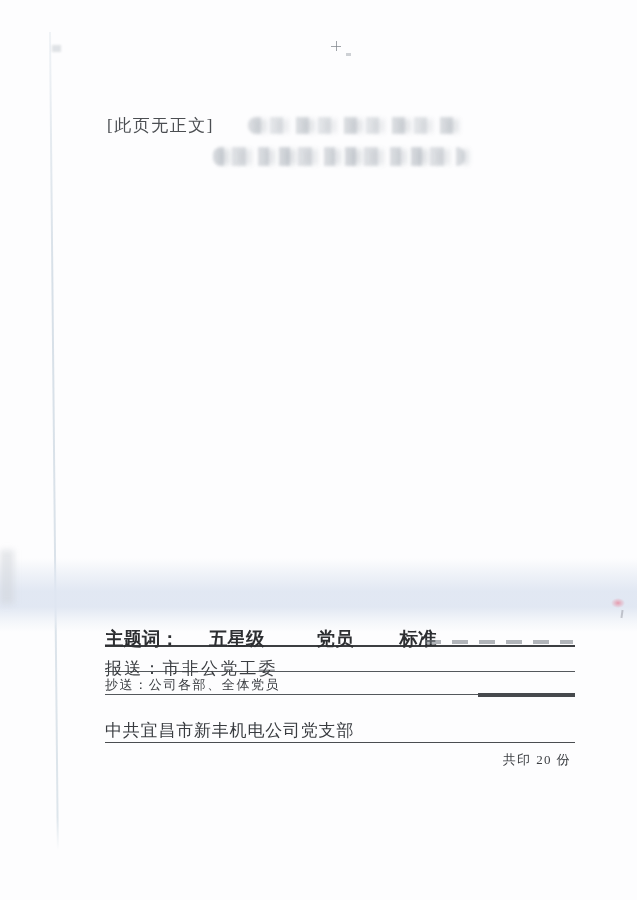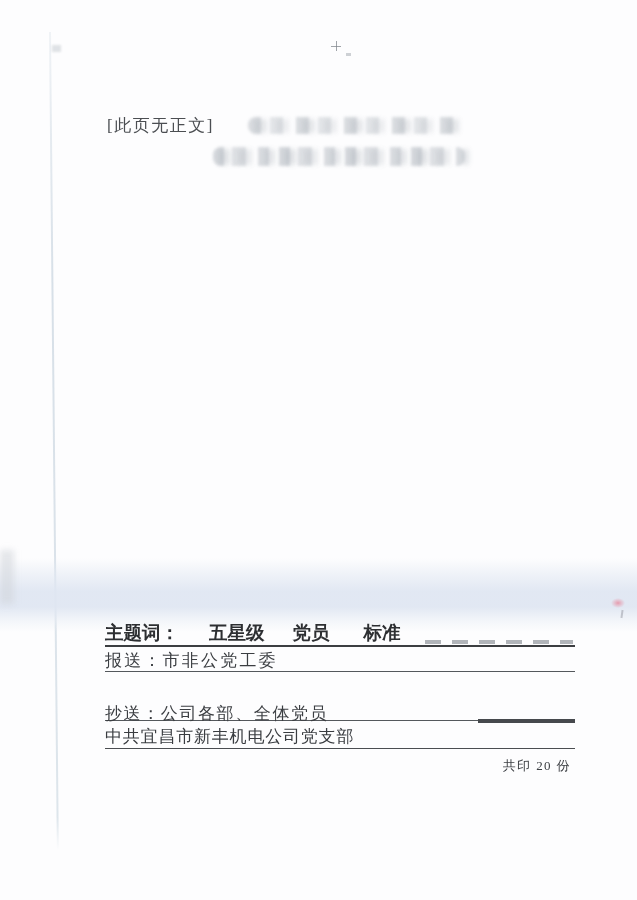--- a/index.html
+++ b/index.html
@@ -86,48 +86,48 @@
     position: absolute; left: 107px; top: 114px;
     font-size: 17px; letter-spacing: 1.5px; color: #4b4e52;
   }
 
   
   .colophon { position: absolute; left: 105px; top: 626px; width: 470px; color: #34373a; }
 
   .subject-row {
     position: relative; height: 21px; border-bottom: 2.5px solid #3c3e41;
     font-weight: 700; font-size: 18.5px; color: #2d2f32;
-    display: flex; align-items: flex-end;
+    display: flex; align-items: flex-start;
   }
   .subject-term-1 { margin-left: 30px; }
-  .subject-term-2 { margin-left: 28px; }
-  .subject-term-3 { margin-left: 34px; }
+  .subject-term-2 { margin-left: 52px; }
+  .subject-term-3 { margin-left: 46px; }
   .rule-ghost-dashes {
     position: absolute; right: 2px; bottom: 1px; width: 148px; height: 4px;
     background: repeating-linear-gradient(90deg,
       rgba(115,121,128,0.55) 0px 16px, rgba(115,121,128,0) 16px 27px);
     filter: blur(0.7px);
   }
 
   .report-row {
-    padding-top: 2px; height: 24.6px; border-bottom: 1.6px solid #54585c;
+    padding-top: 10px; height: 24.6px; border-bottom: 1.6px solid #54585c;
     font-size: 17px; letter-spacing: 2.2px; color: #3b3e42;
   }
   .copy-row {
     position: relative; padding-top: 4px; height: 23.6px; border-bottom: 1.6px solid #54585c;
-    font-size: 17px; letter-spacing: 1.6px; color: #3b3e42; margin-top: 26px;
+    font-size: 13px; letter-spacing: 1.6px; color: #3b3e42;
   }
   .thick-rule-segment {
     position: absolute; right: 0; bottom: -2.6px; width: 97px; height: 3.4px;
     background: #46494d;
   }
   .imprint-row {
     padding-top: 6px; height: 27.9px; border-bottom: 1.9px solid #4a4d51;
     font-size: 17px; color: #393c40;
-    display: flex; justify-content: space-between; align-items: flex-end;
+    display: flex; justify-content: space-between; align-items: flex-end; margin-top: 20px;
   }
   .issuer { letter-spacing: 0.8px; }
   .print-date { letter-spacing: 0.4px; padding-right: 2px; }
   .copies-row {
     padding-top: 8px; text-align: right; padding-right: 4px;
     font-size: 13px; letter-spacing: 1.4px; color: #3b3e42;
   }
 </style>
 </head>
 <body>

